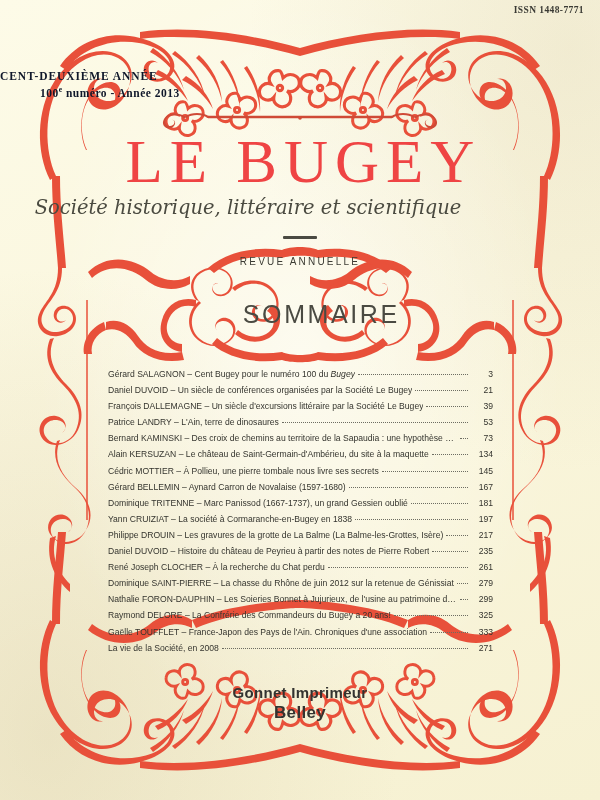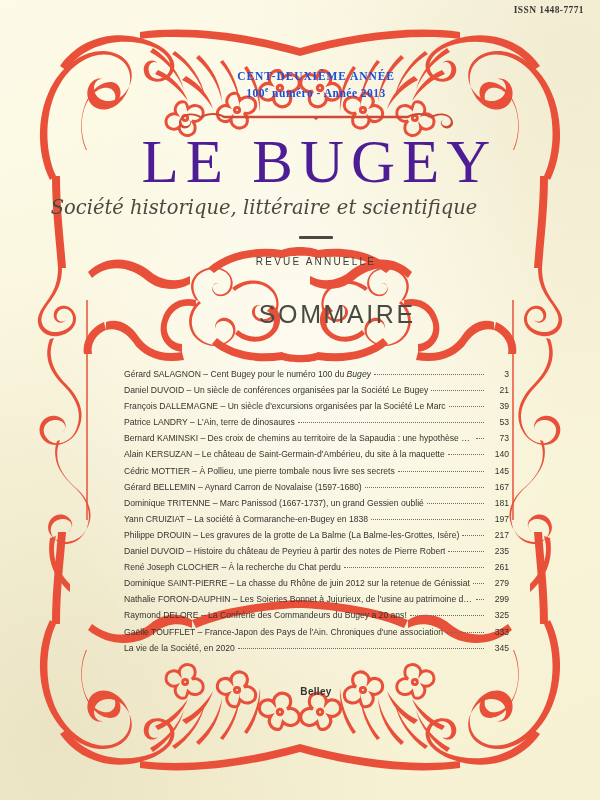--- a/index.html
+++ b/index.html
@@ -28,54 +28,54 @@
   }
   #border-art {
     position: absolute;
     inset: 0;
     width: 600px;
     height: 800px;
   }
   #content {
     position: absolute;
     inset: 0;
-    margin-left: 16px;
   }
 
   .issn {
     position: absolute;
     top: 5px;
     right: 16px;
     font-family: "Liberation Serif", serif;
     font-size: 9.5px;
     letter-spacing: 0.4px;
     color: #3a3a34;
     font-weight: bold;
   }
 
   .year-block {
     position: absolute;
     top: 70px;
     left: 0;
     width: 600px;
-    text-align: center;
-    color: #1d4ed8;
+    text-align: left;
+    color: #0f172a;
   }
   .year-line1 {
     font-family: "Liberation Serif", serif;
     font-size: 11.5px;
     font-weight: bold;
     letter-spacing: 0.9px;
   }
   .year-line2 {
     font-family: "Liberation Serif", serif;
     font-size: 11.5px;
     font-weight: bold;
     letter-spacing: 0.5px;
     margin-top: 3px;
+    padding-left: 40px;
   }
   .year-line2 sup { font-size: 7.5px; }
 
   .rule-scroll {
     position: absolute;
     top: 104px;
     left: 150px;
     width: 300px;
     height: 28px;
   }
@@ -83,21 +83,21 @@
   .masthead {
     position: absolute;
     top: 127px;
     left: 0;
     width: 600px;
     text-align: center;
     font-family: "Liberation Serif", serif;
     font-size: 61px;
     font-weight: normal;
     letter-spacing: 7px;
-    color: #4c1d95;
+    color: #ef4444;
     text-indent: 7px;
   }
 
   .subtitle {
     position: absolute;
     top: 196px;
     left: 0;
     width: 496px;
     text-align: center;
     font-family: "DejaVu Serif", serif;
@@ -189,21 +189,21 @@
   .imprint {
     position: absolute;
     top: 684px;
     left: 0;
     width: 600px;
     text-align: center;
     font-family: "Liberation Sans", sans-serif;
     color: #333330;
   }
   .imprint-1 { font-size: 15px; font-weight: bold; letter-spacing: 0.3px; }
-  .imprint-2 { font-size: 10px; font-weight: bold; letter-spacing: 0.3px; margin-top: 2px; }
+  .imprint-2 { font-size: 17px; font-weight: bold; letter-spacing: 0.3px; margin-top: 2px; }
 </style>
 </head>
 <body>
 
 <div id="page">
 
   <div id="paper-texture"></div>
 
   <svg id="border-art" viewBox="0 0 600 800" aria-hidden="true">
     <defs>
@@ -400,38 +400,38 @@
           <span class="toc-title">Gérard SALAGNON – Cent Bugey pour le numéro 100 du <i>Bugey</i></span>
           <span class="toc-leader"></span>
           <span class="toc-page">3</span>
         </div>
         <div class="toc-row">
           <span class="toc-title">Daniel DUVOID – Un siècle de conférences organisées par la Société Le Bugey</span>
           <span class="toc-leader"></span>
           <span class="toc-page">21</span>
         </div>
         <div class="toc-row">
-          <span class="toc-title">François DALLEMAGNE – Un siècle d'excursions organisées par la Société Le Marc</span>
+          <span class="toc-title">François DALLEMAGNE – Un siècle d'excursions littéraire par la Société Le Bugey</span>
           <span class="toc-leader"></span>
           <span class="toc-page">39</span>
         </div>
         <div class="toc-row">
           <span class="toc-title">Patrice LANDRY – L'Ain, terre de dinosaures</span>
           <span class="toc-leader"></span>
           <span class="toc-page">53</span>
         </div>
         <div class="toc-row">
           <span class="toc-title">Bernard KAMINSKI – Des croix de chemins au territoire de la Sapaudia : une hypothèse hardie ?</span>
           <span class="toc-leader"></span>
           <span class="toc-page">73</span>
         </div>
         <div class="toc-row">
           <span class="toc-title">Alain KERSUZAN – Le château de Saint-Germain-d'Ambérieu, du site à la maquette</span>
           <span class="toc-leader"></span>
-          <span class="toc-page">140</span>
+          <span class="toc-page">134</span>
         </div>
         <div class="toc-row">
           <span class="toc-title">Cédric MOTTIER – À Pollieu, une pierre tombale nous livre ses secrets</span>
           <span class="toc-leader"></span>
           <span class="toc-page">145</span>
         </div>
         <div class="toc-row">
           <span class="toc-title">Gérard BELLEMIN – Aynard Carron de Novalaise (1597-1680)</span>
           <span class="toc-leader"></span>
           <span class="toc-page">167</span>
@@ -475,24 +475,25 @@
           <span class="toc-title">Raymond DELORE – La Confrérie des Commandeurs du Bugey a 20 ans!</span>
           <span class="toc-leader"></span>
           <span class="toc-page">325</span>
         </div>
         <div class="toc-row">
           <span class="toc-title">Gaëlle TOUFFLET – France-Japon des Pays de l'Ain. Chroniques d'une association</span>
           <span class="toc-leader"></span>
           <span class="toc-page">333</span>
         </div>
         <div class="toc-row">
-          <span class="toc-title">La vie de la Société, en 2020</span>
-          <span class="toc-leader"></span>
-          <span class="toc-page">345</span>
+          <span class="toc-title">La vie de la Société, en 2008</span>
+          <span class="toc-leader"></span>
+          <span class="toc-page">271</span>
         </div>
       </div>
 
     <div class="imprint">
+      <div class="imprint-1">Gonnet Imprimeur</div>
       <div class="imprint-2">Belley</div>
     </div>
 
   </div>
 </div>
 
 </body></html>

